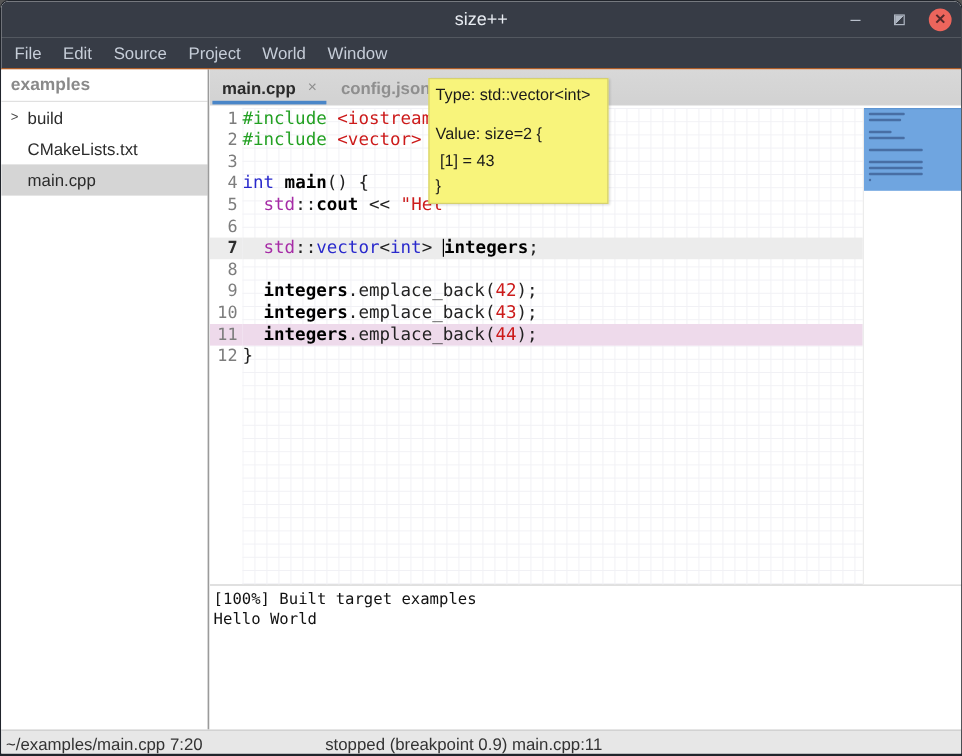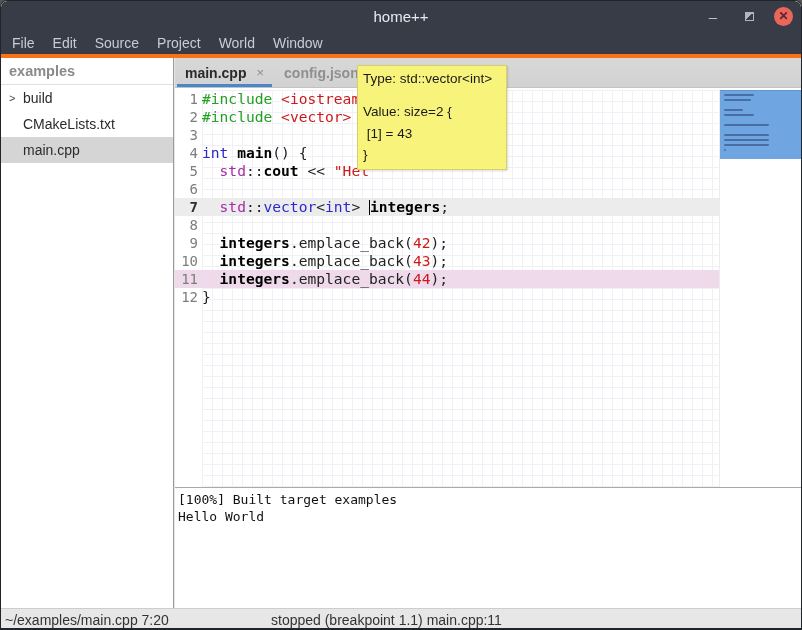--- a/index.html
+++ b/index.html
@@ -14,21 +14,21 @@
   .win-controls{ position:absolute; right:8px; top:0; height:30px; display:flex; align-items:center; gap:14px; }
   .wc{ width:22px; height:22px; display:flex; align-items:center; justify-content:center; cursor:default; }
   .wc-min{ color:#b9c0cc; font-size:15px; }
   .wc-restore-glyph{ width:9px; height:9px; border:1.5px solid #aeb6c2;
                      background:linear-gradient(135deg,#aeb6c2 50%,transparent 50%); }
   .wc-close{ width:19px; height:19px; border-radius:50%; background:var(--close_btn);
              color:#54282a; font-size:12px; font-weight:bold; }
 
   
   .menubar{ height:27px; background:var(--chrome_bg); display:flex; align-items:center;
-            padding-left:2px; border-bottom:4px solid #f97316; }
+            padding-left:2px; border-bottom:1px solid #f97316; }
   .menu-item{ color:#c6cdd8; font-size:14px; padding:4px 9px; }
 
   
   .content{ display:flex; height:550px; background:#fff; }
   .sidebar{ width:172px; background:#fff; flex:none; }
   .vsplit{ width:2px; flex:none; background:linear-gradient(to right,#9b9b9b 1px,#e6e6e6 1px); }
   .main{ flex:1; display:flex; flex-direction:column; min-width:0; }
 
   
   .side-header{ height:27px; display:flex; align-items:center; padding-left:8px;
@@ -94,21 +94,21 @@
             font-size:13.5px; padding:4px 5px 3px 5px; box-shadow:1px 1px 2px rgba(0,0,0,0.15); }
   .tooltip .tt-type{ line-height:17px; margin-bottom:14px; }
   .tooltip .tt-line{ line-height:21.5px; white-space:pre; }
 </style>
 </head>
 <body>
 
 <div class="window">
 
   <div class="titlebar">
-    <span class="title">home++</span>
+    <span class="title">size++</span>
     <div class="win-controls">
       <div class="wc wc-min">
         <span>–</span>
       </div>
       <div class="wc">
         <span class="wc-restore-glyph"></span>
       </div>
       <div class="wc wc-close">
         <span>✕</span>
       </div>
@@ -203,21 +203,21 @@
       <div class="hsplit"></div>
       <div class="output" id="output">
           <div class="out-line">[100%] Built target examples</div>
           <div class="out-line">Hello World</div>
         </div>
     </div>
   </div>
 
   <div class="statusbar">
     <span class="status-left">~/examples/main.cpp 7:20</span>
-    <span class="status-center">stopped (breakpoint 1.1) main.cpp:11</span>
+    <span class="status-center">stopped (breakpoint 0.9) main.cpp:11</span>
   </div>
 
   <div class="tooltip">
     <div class="tt-type">Type: std::vector&lt;int&gt;</div>
     <div id="tt-values">
         <div class="tt-line">Value: size=2 {</div>
         <div class="tt-line"> [1] = 43</div>
         <div class="tt-line">}</div>
       </div>
   </div>

